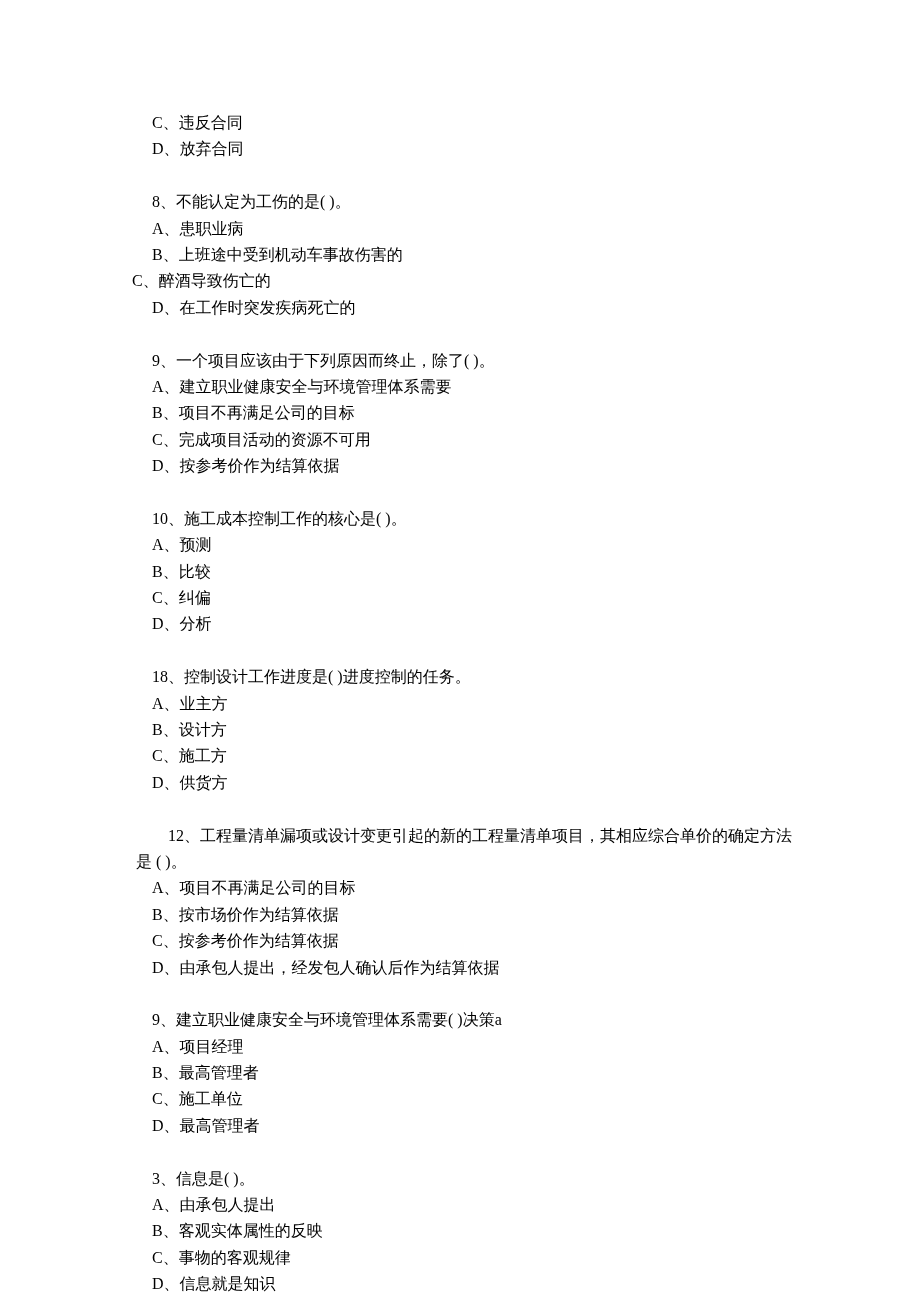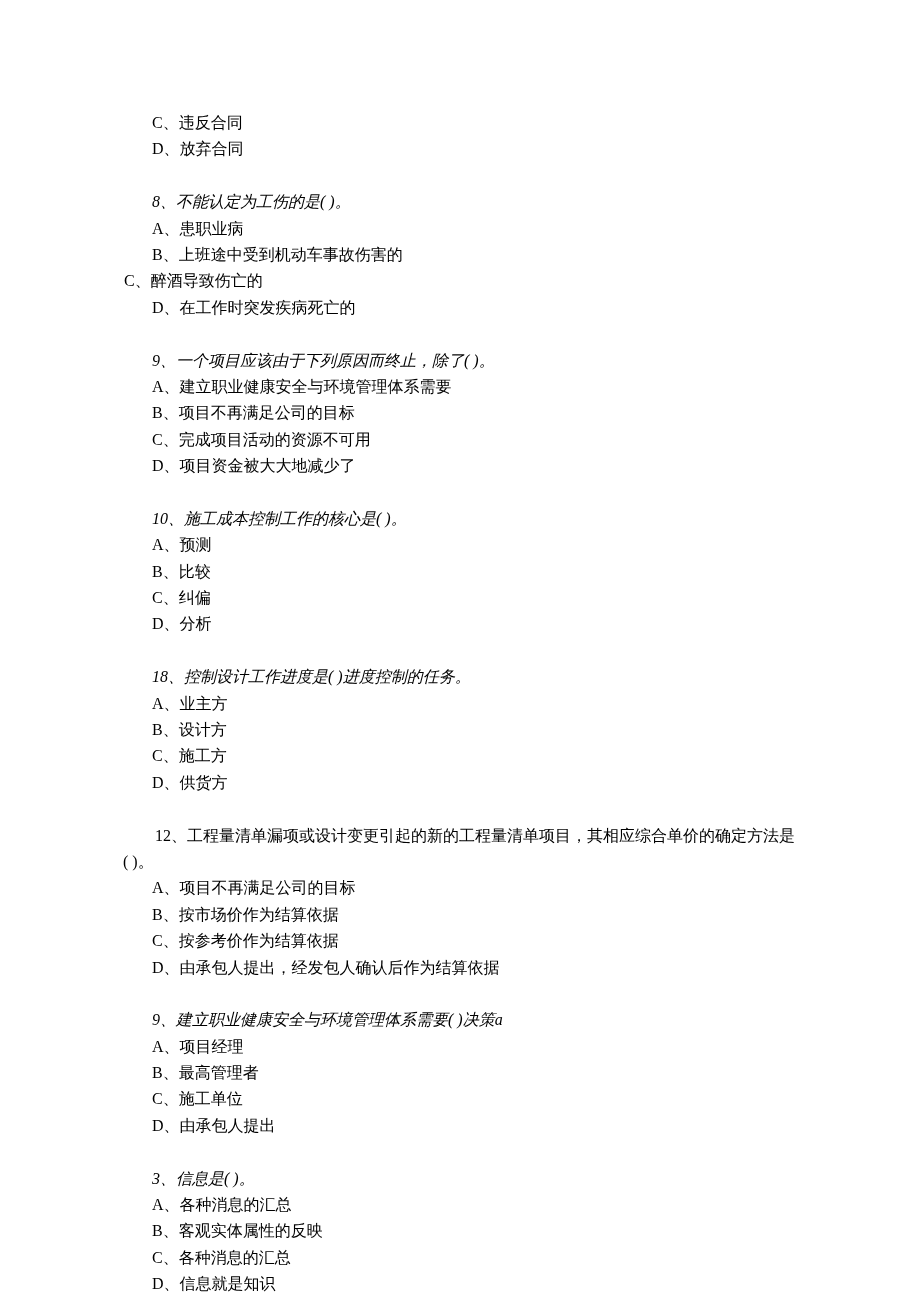--- a/index.html
+++ b/index.html
@@ -10,28 +10,27 @@
       background: #fff;
       margin: 0;
       padding: 110px 120px 60px 120px;
       width: 920px;
       box-sizing: border-box;
     }
     .option {
       margin-left: 2em;
     }
     .option-noindent {
-      margin-left: 4px;
+      margin-left: 12px;
     }
     .question {
       margin-left: 2em;
-      font-style: italic;
     }
     .question-wrap {
-      margin-left: 3px;
+      margin-left: 16px;
       text-indent: 2em;
     }
     .spacer {
       height: 1.65em;
     }
   </style>
 </head>
 <body>
 
 <div class="option">C、违反合同</div>
@@ -44,21 +43,21 @@
 <div class="option">B、上班途中受到机动车事故伤害的</div>
 <div class="option-noindent">C、醉酒导致伤亡的</div>
 <div class="option">D、在工作时突发疾病死亡的</div>
 
 <div class="spacer"></div>
 
 <div class="question">9、一个项目应该由于下列原因而终止，除了( )。</div>
 <div class="option">A、建立职业健康安全与环境管理体系需要</div>
 <div class="option">B、项目不再满足公司的目标</div>
 <div class="option">C、完成项目活动的资源不可用</div>
-<div class="option">D、项目资金被大大地减少了</div>
+<div class="option">D、按参考价作为结算依据</div>
 
 <div class="spacer"></div>
 
 <div class="question">10、施工成本控制工作的核心是( )。</div>
 <div class="option">A、预测</div>
 <div class="option">B、比较</div>
 <div class="option">C、纠偏</div>
 <div class="option">D、分析</div>
 
 <div class="spacer"></div>
@@ -76,21 +75,21 @@
 <div class="option">B、按市场价作为结算依据</div>
 <div class="option">C、按参考价作为结算依据</div>
 <div class="option">D、由承包人提出，经发包人确认后作为结算依据</div>
 
 <div class="spacer"></div>
 
 <div class="question">9、建立职业健康安全与环境管理体系需要( )决策a</div>
 <div class="option">A、项目经理</div>
 <div class="option">B、最高管理者</div>
 <div class="option">C、施工单位</div>
-<div class="option">D、由承包人提出</div>
+<div class="option">D、最高管理者</div>
 
 <div class="spacer"></div>
 
 <div class="question">3、信息是( )。</div>
-<div class="option">A、各种消息的汇总</div>
+<div class="option">A、由承包人提出</div>
 <div class="option">B、客观实体属性的反映</div>
-<div class="option">C、各种消息的汇总</div>
+<div class="option">C、事物的客观规律</div>
 <div class="option">D、信息就是知识</div>
 
 </body></html>

